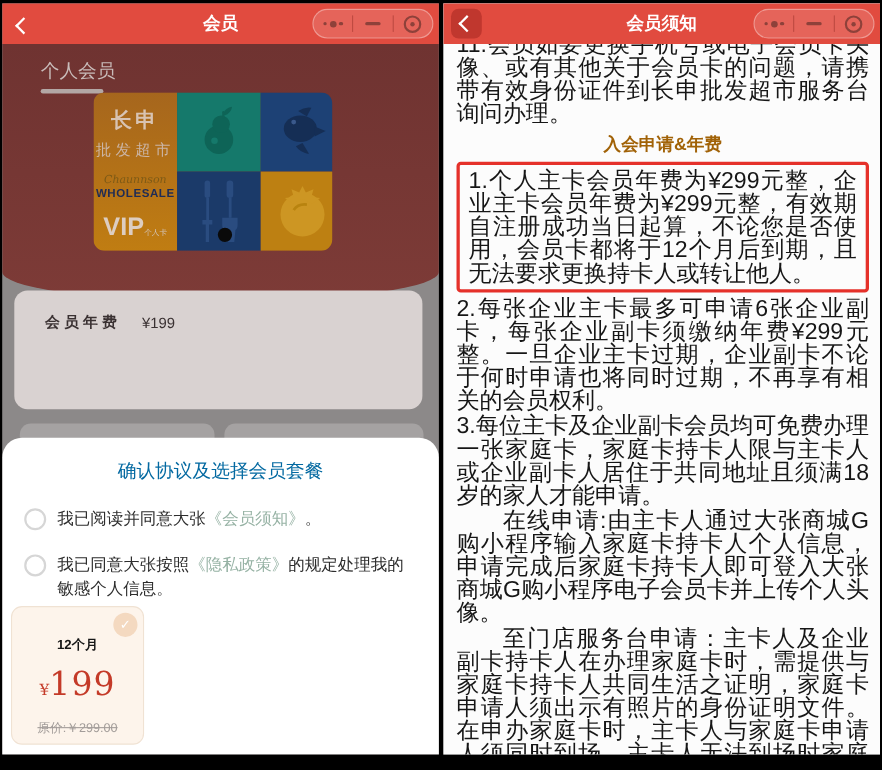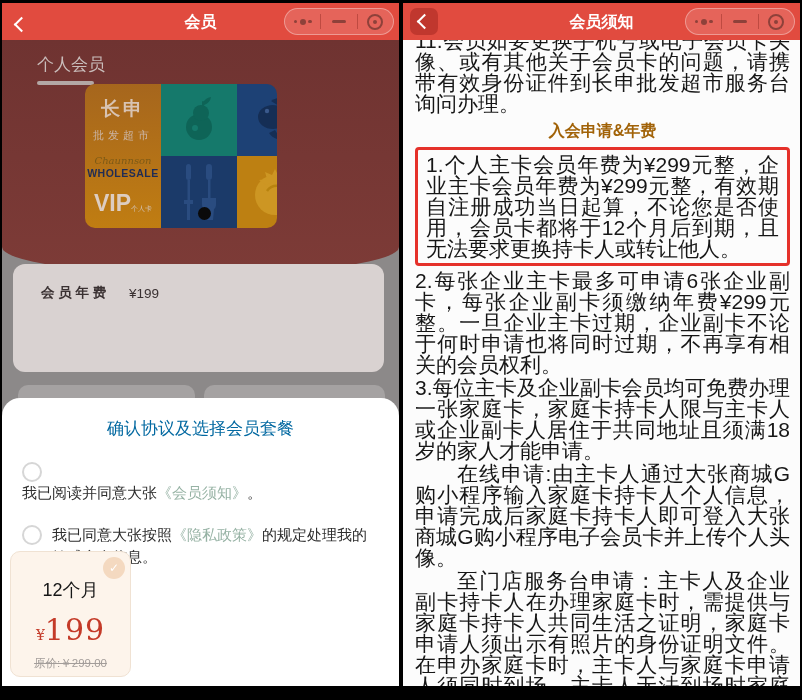--- a/index.html
+++ b/index.html
@@ -36,26 +36,26 @@
   .target i{width:4px;height:4px;border-radius:50%;background:#8e413a;}
 
   
   .hero{position:absolute;top:37px;left:0;right:0;height:233px;
     background:linear-gradient(#6f3331,#7d3b37);
     border-radius:0 0 45% 45% / 0 0 26px 26px;}
   .tab{position:absolute;left:35px;top:13px;color:#c9bcba;font-size:17px;}
   .tab-bar{position:absolute;left:35px;top:41px;width:57px;height:4px;border-radius:2px;background:#b3a7a5;}
 
   
-  .vip-card{position:absolute;left:83px;top:81px;width:192px;height:144px;border-radius:10px;
+  .vip-card{position:absolute;left:83px;top:81px;width:217px;height:144px;border-radius:10px;
     overflow:hidden;display:grid;grid-template-columns:76px 76px 76px;grid-template-rows:72px 72px;}
   .vc-left{grid-row:1 / span 2;background:linear-gradient(#a6661d,#c07d12);
     display:flex;flex-direction:column;align-items:center;}
   .vc-brand{margin-top:12px;font-size:19px;font-weight:700;letter-spacing:3px;color:#d8c3b2;}
-  .vc-sub{margin-top:6px;font-size:11px;letter-spacing:4px;color:#cbb5a5;}
+  .vc-sub{margin-top:6px;font-size:14px;letter-spacing:4px;color:#cbb5a5;}
   .vc-script{margin-top:12px;font-size:10px;font-style:italic;color:#7d5a16;
     font-family:"DejaVu Serif",serif;}
   .vc-en{margin-top:1px;font-size:10.5px;font-weight:700;letter-spacing:.5px;color:#1f2c55;}
   .vc-vip{margin-top:13px;font-size:23px;font-weight:700;color:#ddcdc1;line-height:1;}
   .vc-vip small{font-size:7px;font-weight:400;color:#d3c2b4;}
   .sq{position:relative;display:flex;align-items:center;justify-content:center;}
   .sq-teal{background:#15796b;}
   .sq-navy1{background:#1d4175;}
   .sq-navy2{background:#1b3a69;}
   .sq-amber{background:#bd8012;}
@@ -71,36 +71,36 @@
 
   .mini-card{position:absolute;height:24px;background:#a5a2a2;border-radius:10px;top:382px;}
   .mini-card.m1{left:16px;width:177px;}
   .mini-card.m2{left:202px;width:181px;}
 
   
   .modal{position:absolute;left:0;right:0;top:395px;bottom:0;background:#fff;
     border-radius:18px 18px 0 0;z-index:40;}
   .modal-title{margin-top:19px;text-align:center;font-size:17px;font-weight:500;color:#0369a1;}
   .agree-row{display:flex;align-items:flex-start;margin:0 18px 0 20px;}
-  .agree-row.r1{margin-top:21px;flex-direction:column;}
+  .agree-row.r1{margin-top:21px;}
   .agree-row.r2{margin-top:20px;}
   .radio{flex:0 0 20px;width:20px;height:20px;border:2px solid #d6d6d6;border-radius:50%;
     box-sizing:border-box;margin-right:10px;margin-top:1px;background:#fff;}
   .agree-text{font-size:15px;color:#2d2d2d;line-height:22px;}
   .a-link{color:#96b2a4;text-decoration:none;cursor:pointer;}
 
   .pkg-card{position:absolute;left:8px;top:153px;width:121px;height:126px;background:#fdf4eb;
     border:1px solid #f0e2d3;border-radius:10px;box-sizing:border-box;text-align:center;}
   .pkg-check{position:absolute;right:5px;top:5px;width:22px;height:22px;border-radius:50%;
     background:#f4d9c0;color:#fff;font-size:12px;font-weight:700;line-height:22px;text-align:center;}
-  .pkg-duration{margin-top:26px;font-size:18px;font-weight:400;color:#161616;}
+  .pkg-duration{margin-top:26px;font-size:12px;font-weight:700;color:#161616;}
   .pkg-price{margin-top:10px;color:#c43a28;}
   .pkg-price .cur{font-size:14px;font-family:"DejaVu Serif",serif;}
   .pkg-price .num{font-size:30px;font-family:"DejaVu Serif",serif;letter-spacing:1px;}
-  .pkg-original{margin-top:9px;font-size:11.5px;color:#a39d9a;text-decoration:line-through;}
+  .pkg-original{margin-top:14px;font-size:11.5px;color:#a39d9a;text-decoration:line-through;}
 
   
   .rp-content{position:absolute;top:27px;left:12px;right:10px;z-index:10;}
   .np{margin:0 0 2px;font-size:21px;line-height:21px;color:#161616;text-align:justify;}
   .np.indent{text-indent:2em;}
   .nh{margin:7px 0 5px;font-size:16px;font-weight:700;color:#a16207;text-align:center;}
   .np.highlight{border:3px solid #e5312a;border-radius:4px;padding:4px 8px;margin:2px 0 4px;}
 </style>
 </head>
 <body>

